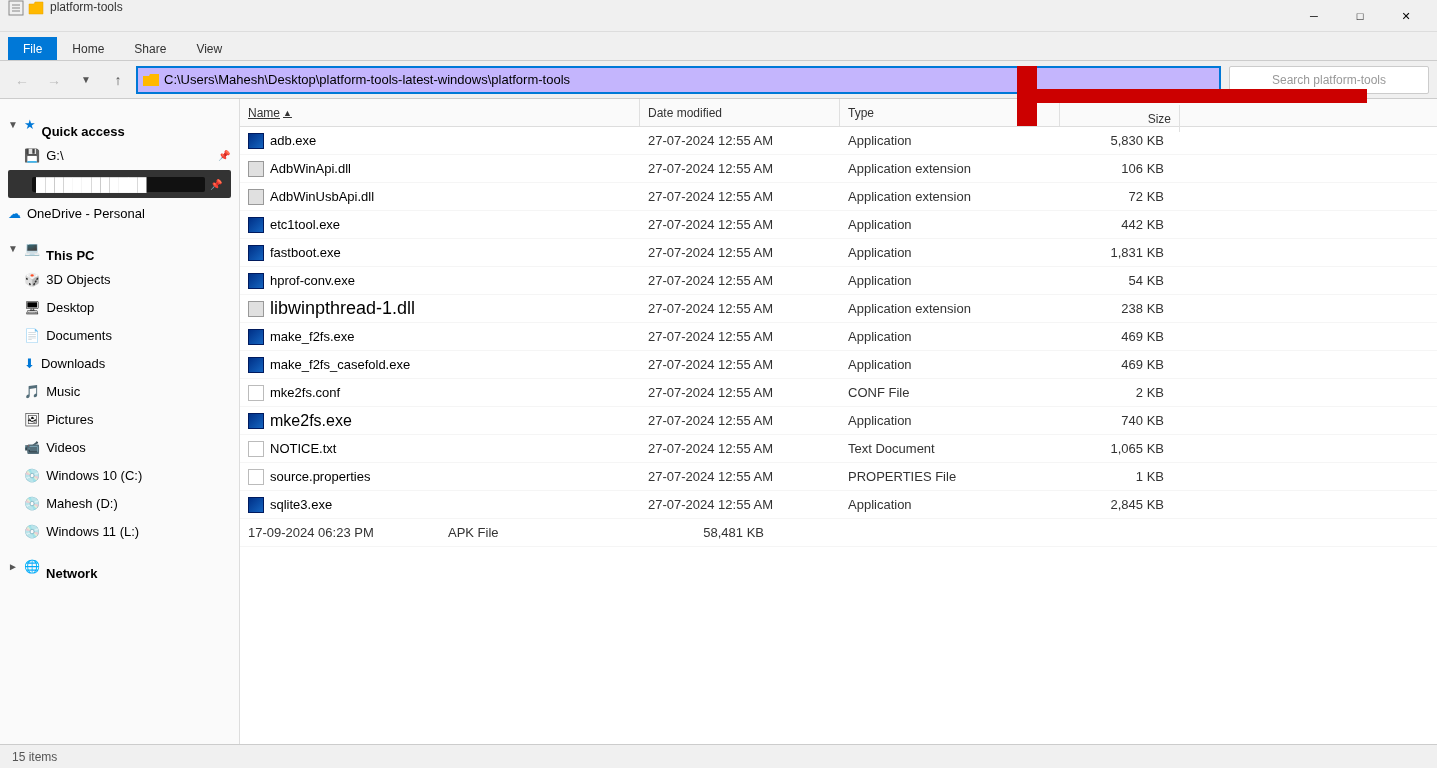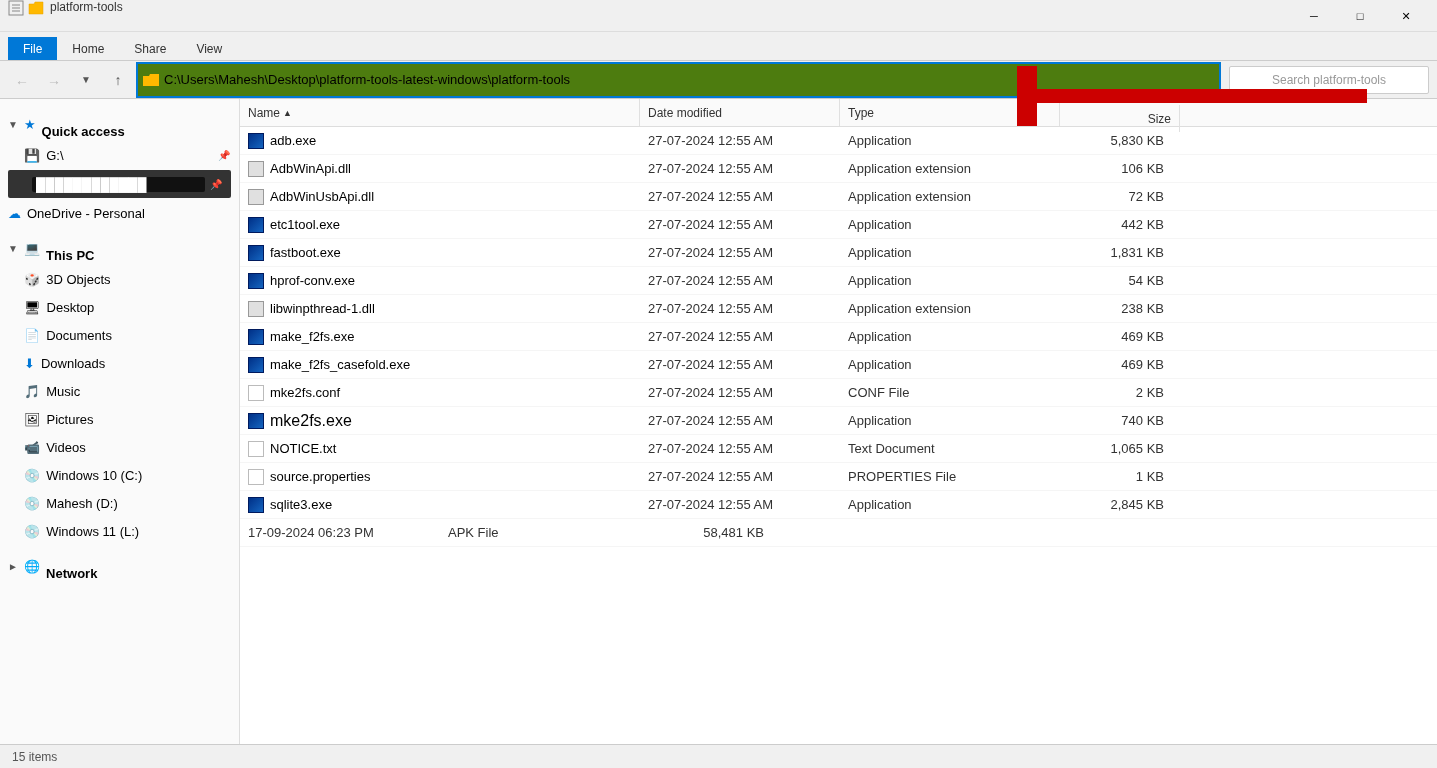--- a/index.html
+++ b/index.html
@@ -66,22 +66,22 @@
       font-size: 14px;
       color: #555;
       border-radius: 2px;
     }
     .nav-btn.disabled { color: #bbb; cursor: default; }
     .address-bar-wrap {
       flex: 1;
       display: flex;
       align-items: center;
       border: 2px solid #0078d7;
-      background: #4d7c0f;
-      height: 36px;
+      background: #c4b5fd;
+      height: 28px;
       padding: 12px 4px;
     }
     .address-input {
       flex: 1;
       border: none;
       outline: none;
       font-size: 13px;
       color: #000;
       background: transparent;
     }
@@ -150,21 +150,21 @@
       padding: 0 8px;
       cursor: pointer;
       user-select: none;
       white-space: nowrap;
       overflow: hidden;
       display: flex;
       align-items: center;
       height: 100%;
       border-right: 1px solid #e0e0e0;
     }
-    .col-name { width: 400px; }
+    .col-name { width: 400px; text-decoration: underline; }
     .col-date { width: 200px; }
     .col-type { width: 220px; }
     .col-size { width: 120px; justify-content: flex-end; margin-top: 12px; }
 
     .file-row {
       display: flex;
       align-items: center;
       height: 28px;
       border-bottom: 1px solid #f5f5f5;
       cursor: pointer;
@@ -410,21 +410,21 @@
         <div style="width:16px;height:16px;background:linear-gradient(135deg,#003087,#1565c0);border:1px solid #001a5e;flex-shrink:0;"></div>
         <span style="font-size:13px;">hprof-conv.exe</span>
       </div>
       <div class="file-col file-col-date">27-07-2024 12:55 AM</div>
       <div class="file-col file-col-type">Application</div>
       <div class="file-col file-col-size">54 KB</div>
     </div>
         <div class="file-row">
       <div class="file-col file-col-name">
         <div style="width:16px;height:16px;background:#e0e0e0;border:1px solid #999;flex-shrink:0;"></div>
-        <span style="font-size:13px;">libwinpthread-1.dll</span>
+        <span style="font-size:18px;">libwinpthread-1.dll</span>
       </div>
       <div class="file-col file-col-date">27-07-2024 12:55 AM</div>
       <div class="file-col file-col-type">Application extension</div>
       <div class="file-col file-col-size">238 KB</div>
     </div>
         <div class="file-row">
       <div class="file-col file-col-name">
         <div style="width:16px;height:16px;background:linear-gradient(135deg,#003087,#1565c0);border:1px solid #001a5e;flex-shrink:0;"></div>
         <span style="font-size:13px;">make_f2fs.exe</span>
       </div>

